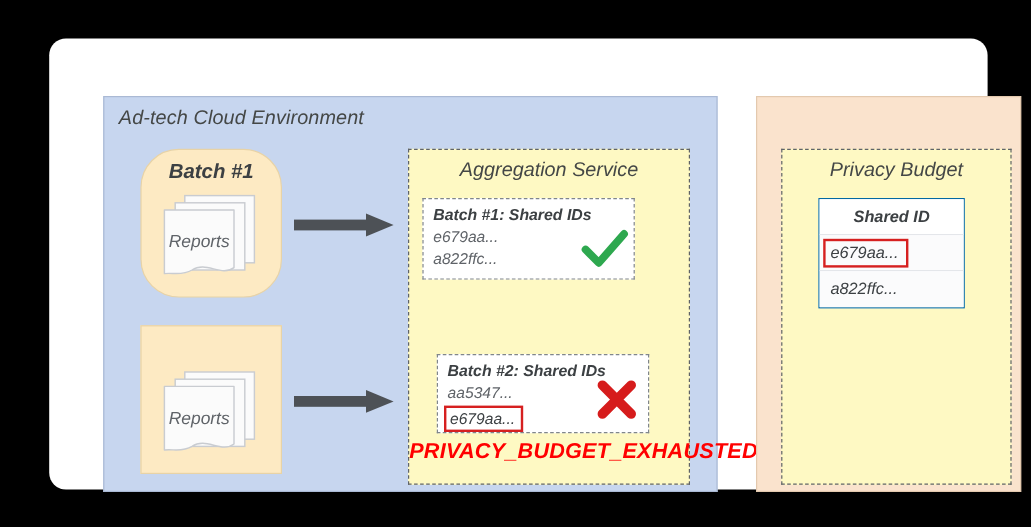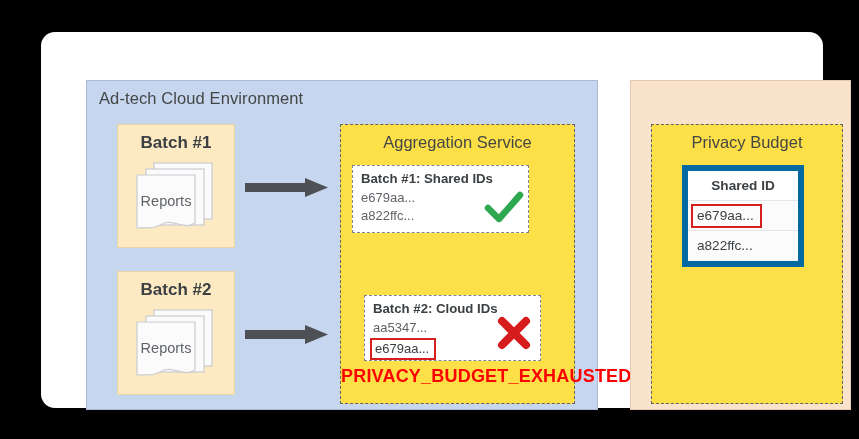--- a/index.html
+++ b/index.html
@@ -27,20 +27,21 @@
     width: 782px; height: 376px;
     background: #ffffff;
     border-radius: 14px;
   }
 
   
   .panel {
     position: absolute;
     border: 1px solid #b8c4d4;
     box-sizing: border-box;
+    font-style: italic;
   }
   #adtech-panel {
     left: 45px; top: 48px;
     width: 512px; height: 330px;
     background: #c7d6ef;
     border-color: #aab9d4;
   }
   #coordinators-panel {
     left: 589px; top: 48px;
     width: 221px; height: 330px;
@@ -58,21 +59,21 @@
   }
 
   
   .batch-box {
     position: absolute;
     width: 118px; height: 124px;
     background: #fdeac3;
     border: 1px solid #e8d3a6;
     box-sizing: border-box;
   }
-  #batch-1-box { left: 30px; top: 43px; }
+  #batch-1-box { left: 30px; top: 43px; border-radius: 32px; }
   #batch-2-box { left: 30px; top: 190px; }
   .batch-label {
     position: absolute;
     left: 0; right: 0; top: 8px;
     text-align: center;
     font-size: 17px;
     font-weight: bold;
     color: #3c4043;
   }
 
@@ -88,21 +89,21 @@
   .arrow {
     position: absolute;
     width: 84px; height: 22px;
   }
   #arrow-1 { left: 158px; top: 96px; }
   #arrow-2 { left: 158px; top: 243px; }
 
   
   .dashed-green {
     position: absolute;
-    background: #fde047;
+    background: #fef9c3;
     border: 1.6px dashed #5f6368;
     box-sizing: border-box;
   }
   #aggregation-service {
     left: 253px; top: 43px;
     width: 235px; height: 280px;
   }
   .section-title {
     position: absolute;
     left: 0; right: 0; top: 8px;
@@ -171,21 +172,21 @@
   #privacy-budget {
     left: 20px; top: 43px;
     width: 192px; height: 280px; padding-left: 24px;
   }
 
   
   #shared-id-table {
     position: absolute;
     left: 30px; top: 40px;
     width: 122px;
-    border: 6px solid #0369a1;
+    border: 1px solid #0369a1;
     box-sizing: border-box;
     background: #ffffff;
   }
   .tbl-row {
     position: relative;
     height: 30px;
     border-bottom: 1px solid #e4e6ea;
     box-sizing: border-box;
     background: #fbfbfc;
   }
@@ -237,21 +238,20 @@
       </div>
 
       <div class="arrow" id="arrow-1">
         <svg width="84" height="22" viewBox="0 0 84 22" xmlns="http://www.w3.org/2000/svg">
           <rect x="0" y="6" width="64" height="9" fill="#4d5156"></rect>
           <path d="M60 1 L83 10.5 L60 20 Z" fill="#4d5156"></path>
         </svg>
       </div>
 
       <div class="batch-box" id="batch-2-box">
-        <div class="batch-label">Batch #2</div>
         <div class="reports-icon">
           <svg width="92" height="78" viewBox="0 0 92 78" xmlns="http://www.w3.org/2000/svg">
             <rect x="22" y="2" width="58" height="56" fill="#fbfbfb" stroke="#c9ccd1" stroke-width="1.2"></rect>
             <rect x="14" y="8" width="58" height="56" fill="#fbfbfb" stroke="#c9ccd1" stroke-width="1.2"></rect>
             <path d="M5 14 H63 V62 C52 70 40 56 28 64 C20 69 12 66 5 67 Z" fill="#fbfbfb" stroke="#c9ccd1" stroke-width="1.2" stroke-linejoin="round"></path>
             <text x="34" y="45" font-family="Liberation Sans, sans-serif" font-size="14.5" fill="#5f6368" text-anchor="middle">Reports</text>
           </svg>
         </div>
       </div>
 
@@ -270,21 +270,21 @@
           <div class="id-line r1">e679aa...</div>
           <div class="id-line r2">a822ffc...</div>
           <div class="status-glyph" id="check-mark">
             <svg width="46" height="46" viewBox="0 0 46 46" xmlns="http://www.w3.org/2000/svg">
               <path d="M7 24 L18 35 L39 11" fill="none" stroke="#2ea84f" stroke-width="6.5" stroke-linecap="round" stroke-linejoin="round"></path>
             </svg>
           </div>
         </div>
 
         <div class="id-card" id="batch2-ids">
-          <div class="id-card-title">Batch #2: Cloud IDs</div>
+          <div class="id-card-title">Batch #2: Shared IDs</div>
           <div class="id-line r1">aa5347...</div>
           <div class="id-line r2 boxed">e679aa...</div>
           <div class="status-glyph" id="cross-mark">
             <svg width="46" height="46" viewBox="0 0 46 46" xmlns="http://www.w3.org/2000/svg">
               <path d="M11 11 L35 35 M35 11 L11 35" fill="none" stroke="#d61c1c" stroke-width="8" stroke-linecap="round"></path>
             </svg>
           </div>
         </div>
 
         <div id="error-text">PRIVACY_BUDGET_EXHAUSTED</div>

